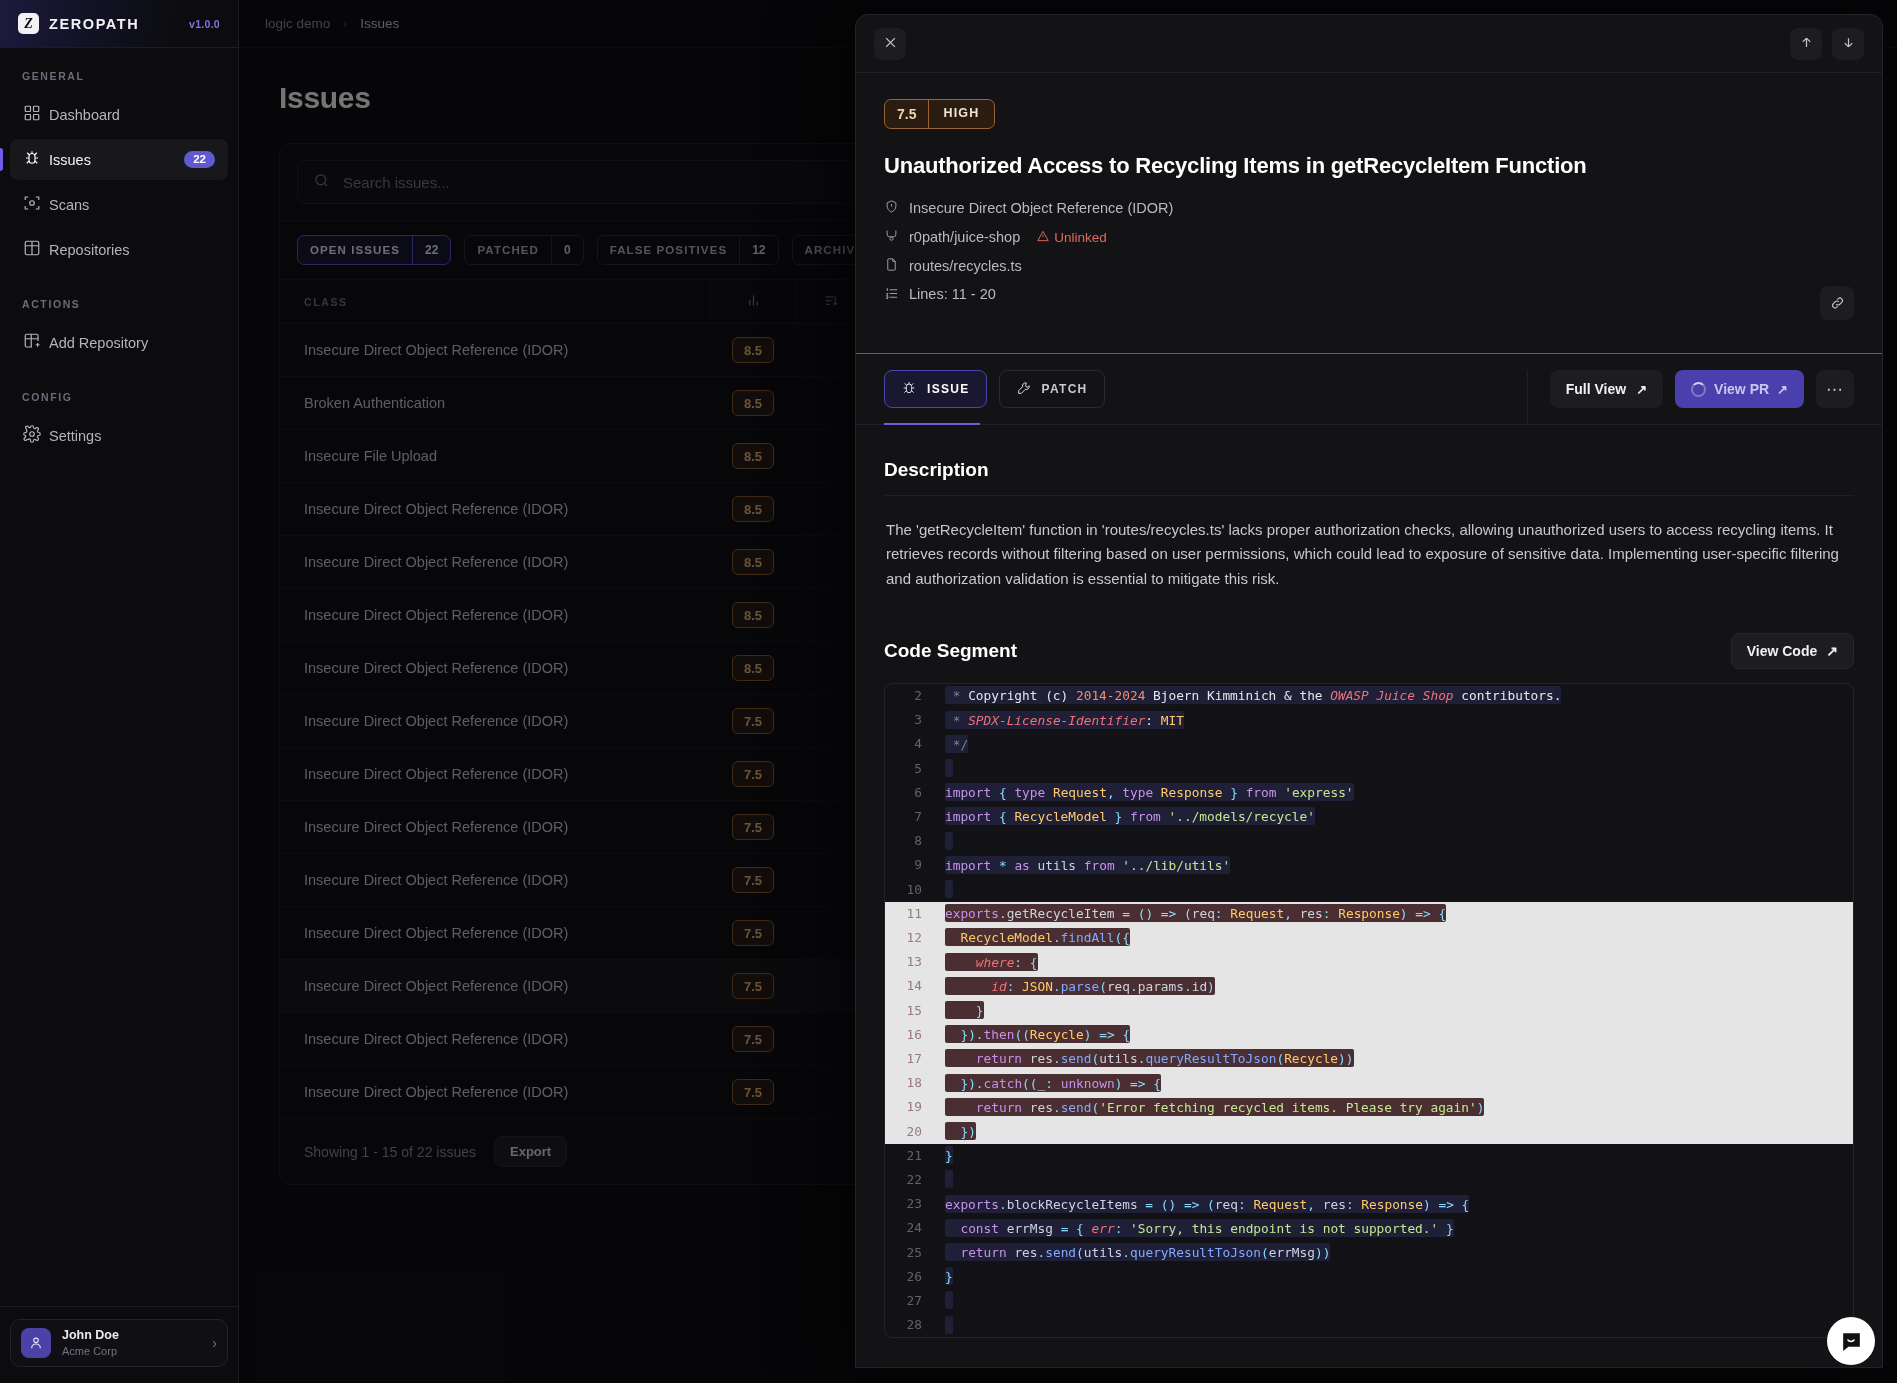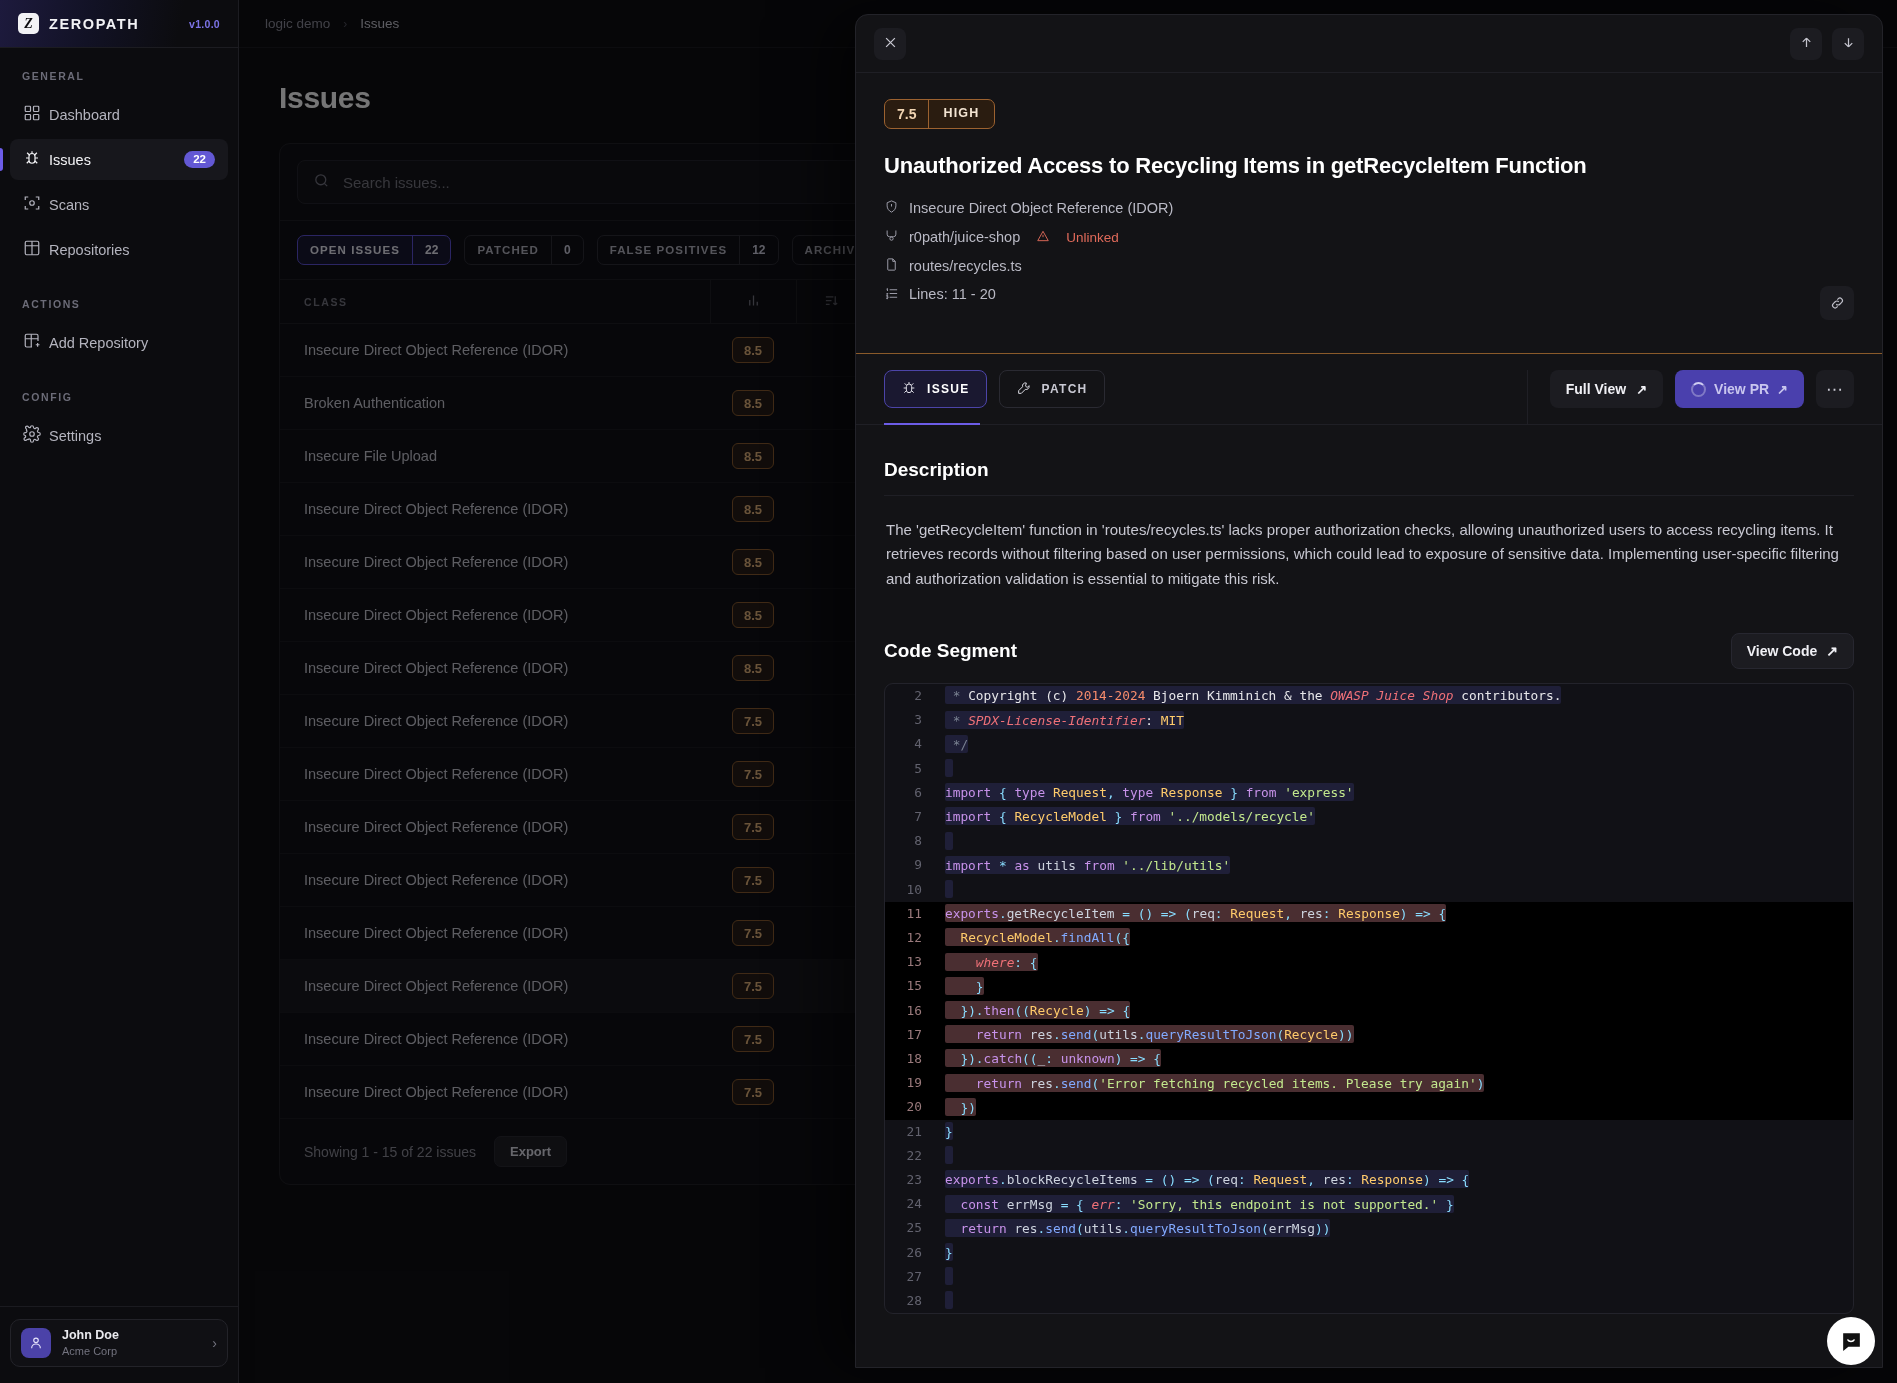--- a/index.html
+++ b/index.html
@@ -143,21 +143,21 @@
 
   .d-head { padding: 26px 28px 0; }
   .sev {
     display:inline-flex; border:1px solid #9c6230; border-radius:7px; overflow:hidden; background:#2a1c10;
   }
   .sev .num{ padding:6px 12px;font-size:14px;font-weight:700;color:#f0d4b2; border-right:1px solid #9c6230;}
   .sev .lvl{ padding:6px 14px;font-size:12.5px;font-weight:700;letter-spacing:1.2px;color:#f3e4d2;}
   .d-title{ font-size:22px;font-weight:700;color:#fff;margin:24px 0 20px; letter-spacing:-.2px;}
   .meta{ display:flex;align-items:center;gap:10px;margin-bottom:11px;font-size:14.5px;color:#b9b9c4;}
   .meta svg{width:15px;height:15px;stroke:#9a9aa6;fill:none;stroke-width:1.6;flex:0 0 15px;}
-  .unlinked{ display:inline-flex;align-items:center;gap:16px;color:#e06a5a;font-size:13.5px;margin-left:6px;}
+  .unlinked{ display:inline-flex;align-items:center;gap:4px;color:#e06a5a;font-size:13.5px;margin-left:6px;}
   .unlinked svg{ stroke:#e06a5a; width:14px;height:14px;}
   .meta-row{ display:flex; align-items:flex-start;}
   .link-btn{ margin-left:auto; width:34px;height:34px;border-radius:8px;background:#1c1c21;
              display:flex;align-items:center;justify-content:center;cursor:pointer;}
   .link-btn svg{width:16px;height:16px;stroke:#c0c0ca;fill:none;stroke-width:1.8;}
 
   .d-tabsbar{ display:flex; align-items:center; border-top:1px solid #8a5a2a; margin-top:22px;
               padding: 16px 28px 0 28px; border-bottom:1px solid #1f1f25; min-height:70px;}
   .tgl{ display:flex; gap:12px; padding-bottom:16px; position:relative;}
   .tg{ display:flex;align-items:center;gap:10px;height:38px;padding:0 16px;border-radius:8px;
@@ -185,21 +185,21 @@
   .codehead .sec-h2{ font-size:19px;font-weight:700;color:#fff;}
   .vcode{ margin-left:auto; background:#1c1c21;border:1px solid #272730;border-radius:8px;color:#f0f0f5;
           font-size:14px;font-weight:700;padding:9px 15px;cursor:pointer;display:flex;gap:9px;align-items:center;
           font-family:"Liberation Sans",sans-serif;}
 
   .code{
     border:1px solid #23232b;border-radius:9px;background:#111116;overflow:hidden;
     font-family:"DejaVu Sans Mono", monospace; font-size:12.8px; line-height:24.2px;
   }
   .cl{ display:flex; }
-  .cl.hl{ background:#000000; }
+  .cl.hl{ background:#e5e5e5; }
   .ln{ width:50px;flex:0 0 50px;text-align:right;padding-right:13px;color:#62626e;user-select:none;}
   .cl.hl .ln{ color:#9a7a7c; }
   .cc{ flex:1; white-space:pre; padding-left:10px; overflow:hidden; }
   .cc > span.seg{ background:#1f1f38; border-radius:2px; padding:1.5px 0; }
   .cl.hl .cc > span.seg{ background:#4a2e31; }
   .k{color:#c792ea;} .s{color:#c3e88d;} .n{color:#f78c6c;} .t{color:#ffcb6b;}
   .f{color:#82aaff;} .p{color:#f07178;font-style:italic;} .c{color:#7a8292;} .d{color:#cdd3de;} .o{color:#89ddff;}
 
   .chatbubble{
     position:absolute; right:22px; bottom:18px; width:48px;height:48px;border-radius:50%;
@@ -611,20 +611,24 @@
           </div>
           <div class="cl hl">
             <div class="ln">12</div>
             <div class="cc"><span class="seg">  <span class="t">RecycleModel</span><span class="o">.</span><span class="f">findAll</span><span class="o">(</span><span class="o">{</span></span></div>
           </div>
           <div class="cl hl">
             <div class="ln">13</div>
             <div class="cc"><span class="seg">    <span class="p">where</span><span class="o">:</span> <span class="o">{</span></span></div>
           </div>
           <div class="cl hl">
+            <div class="ln">14</div>
+            <div class="cc"><span class="seg">      <span class="p">id</span><span class="o">:</span> <span class="t">JSON</span><span class="o">.</span><span class="f">parse</span><span class="o">(</span><span class="d">req</span><span class="o">.</span><span class="d">params</span><span class="o">.</span><span class="d">id</span><span class="o">)</span></span></div>
+          </div>
+          <div class="cl hl">
             <div class="ln">15</div>
             <div class="cc"><span class="seg">    <span class="o">}</span></span></div>
           </div>
           <div class="cl hl">
             <div class="ln">16</div>
             <div class="cc"><span class="seg">  <span class="o">}</span><span class="o">)</span><span class="o">.</span><span class="k">then</span><span class="o">(</span><span class="o">(</span><span class="t">Recycle</span><span class="o">)</span> <span class="o">=</span><span class="o">&gt;</span> <span class="o">{</span></span></div>
           </div>
           <div class="cl hl">
             <div class="ln">17</div>
             <div class="cc"><span class="seg">    <span class="k">return</span> <span class="d">res</span><span class="o">.</span><span class="f">send</span><span class="o">(</span><span class="d">utils</span><span class="o">.</span><span class="f">queryResultToJson</span><span class="o">(</span><span class="t">Recycle</span><span class="o">)</span><span class="o">)</span></span></div>

